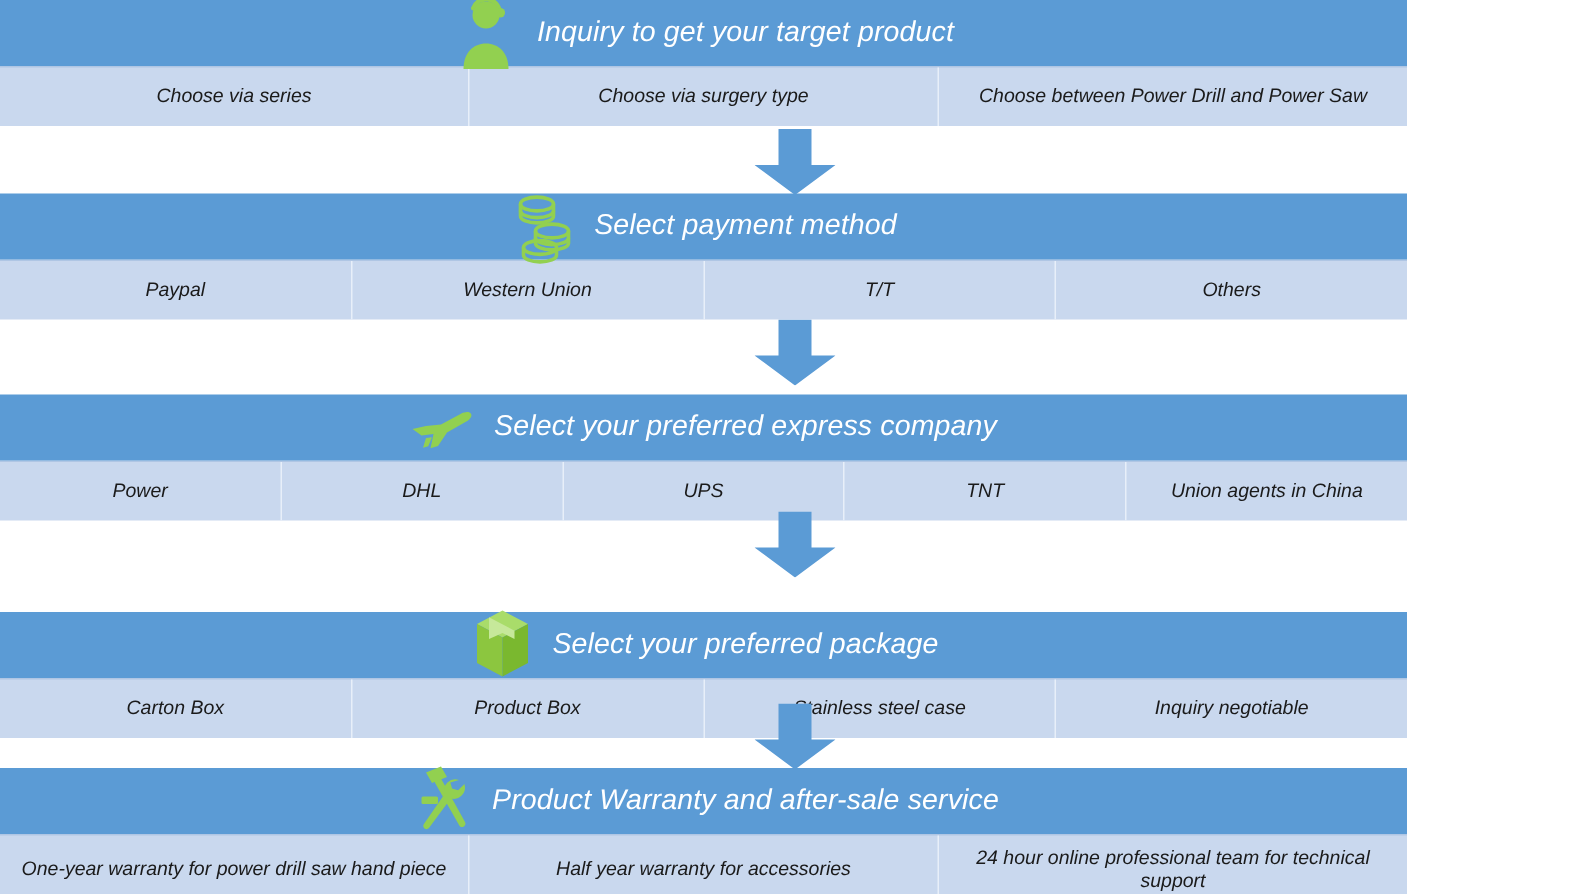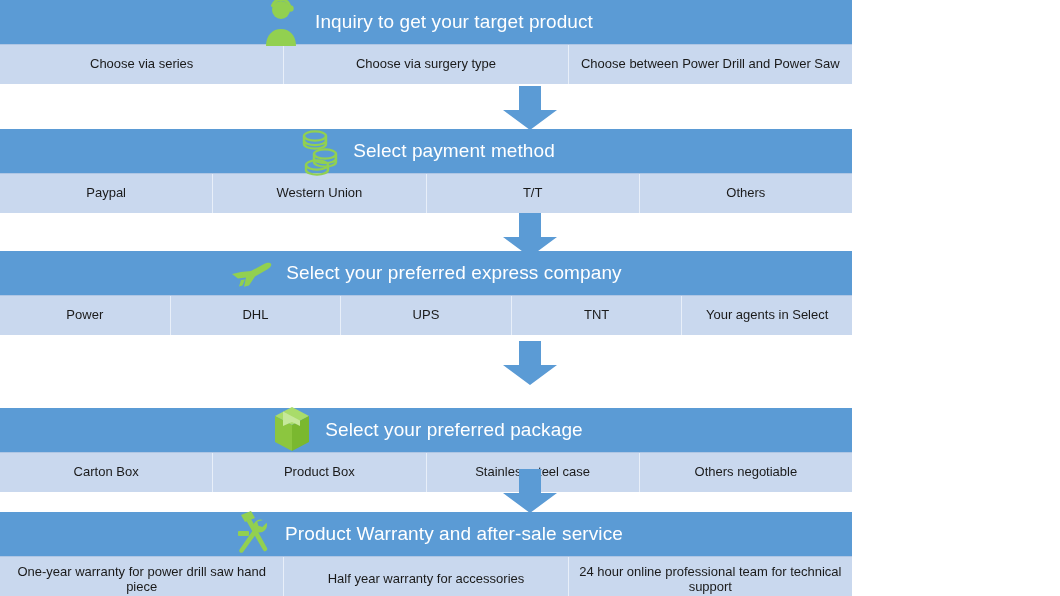--- a/index.html
+++ b/index.html
@@ -17,21 +17,22 @@
     position: relative;
     width: 1060px;
     height: 596px;
     background: #ffffff;
   }
 
   
   .stage {
     position: absolute;
     left: 0;
-    width: 852px;
+    width: 938px;
+    font-style: italic;
   }
 
   .stage-header {
     position: relative;
     height: 44px;
     background: #5B9BD5;
     display: flex;
     align-items: center;
     justify-content: center;
     overflow: visible;
@@ -91,21 +92,21 @@
     width: 54px;
     height: 44px;
   }
   .connector svg { display: block; }
 
   
   #stage-1 { top: 0px; }
   #arrow-1 { top: 86px; }
   #stage-2 { top: 129px; }
   #arrow-2 { top: 213px; }
-  #stage-3 { top: 251px; }
+  #stage-3 { top: 263px; }
   #arrow-3 { top: 341px; }
   #stage-4 { top: 408px; }
   #arrow-4 { top: 469px; }
   #stage-5 { top: 512px; }
 </style>
 </head>
 <body>
 
 <div id="flow">
 
@@ -176,21 +177,21 @@
           </g>
         </svg>
       </span>
       <span class="stage-title">Select your preferred express company</span>
     </div>
     <div class="stage-options">
       <div class="option">Power</div>
       <div class="option">DHL</div>
       <div class="option">UPS</div>
       <div class="option">TNT</div>
-      <div class="option">Your agents in Select</div>
+      <div class="option">Union agents in China</div>
     </div>
   </div>
 
   <div class="connector" id="arrow-3">
     <svg width="54" height="44" viewBox="0 0 54 44">
       <polygon points="16,0 38,0 38,24 54,24 27,44 0,24 16,24" fill="#5B9BD5"></polygon>
     </svg>
   </div>
 
   <div class="stage" id="stage-4">
@@ -202,21 +203,21 @@
           <polygon points="38,11 21,20 21,46 38,37" fill="#7AB82F"></polygon>
           <polygon points="12,6.5 29,15.5 29,21 21,17 12,21" fill="#C6E89A"></polygon>
         </svg>
       </span>
       <span class="stage-title">Select your preferred package</span>
     </div>
     <div class="stage-options">
       <div class="option">Carton Box</div>
       <div class="option">Product Box</div>
       <div class="option">Stainless steel case</div>
-      <div class="option">Others negotiable</div>
+      <div class="option">Inquiry negotiable</div>
     </div>
   </div>
 
   <div class="connector" id="arrow-4">
     <svg width="54" height="44" viewBox="0 0 54 44">
       <polygon points="16,0 38,0 38,24 54,24 27,44 0,24 16,24" fill="#5B9BD5"></polygon>
     </svg>
   </div>
 
   <div class="stage" id="stage-5">

